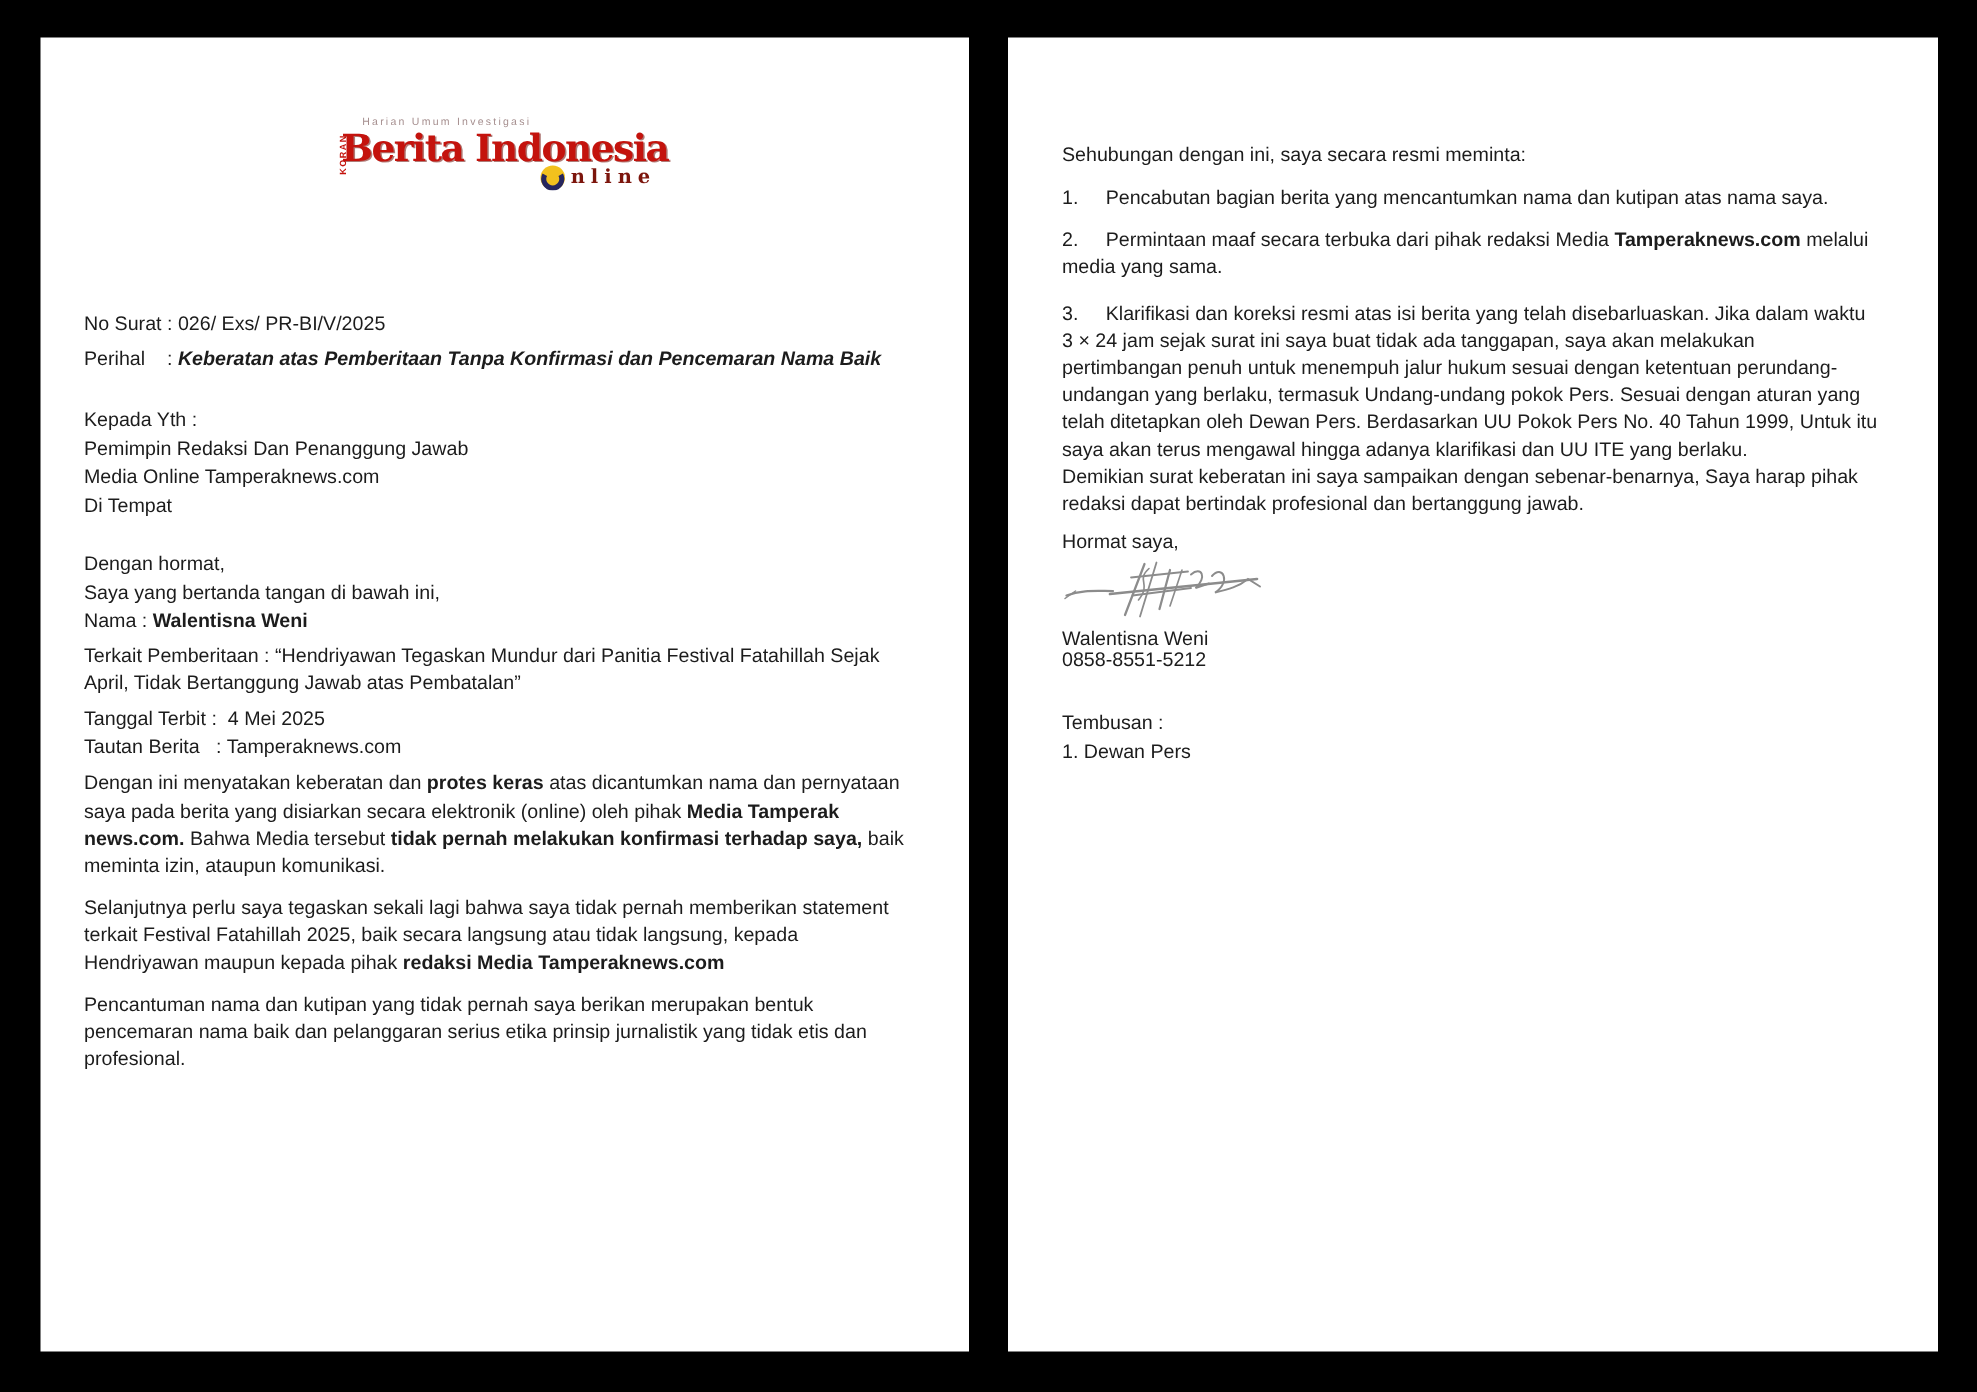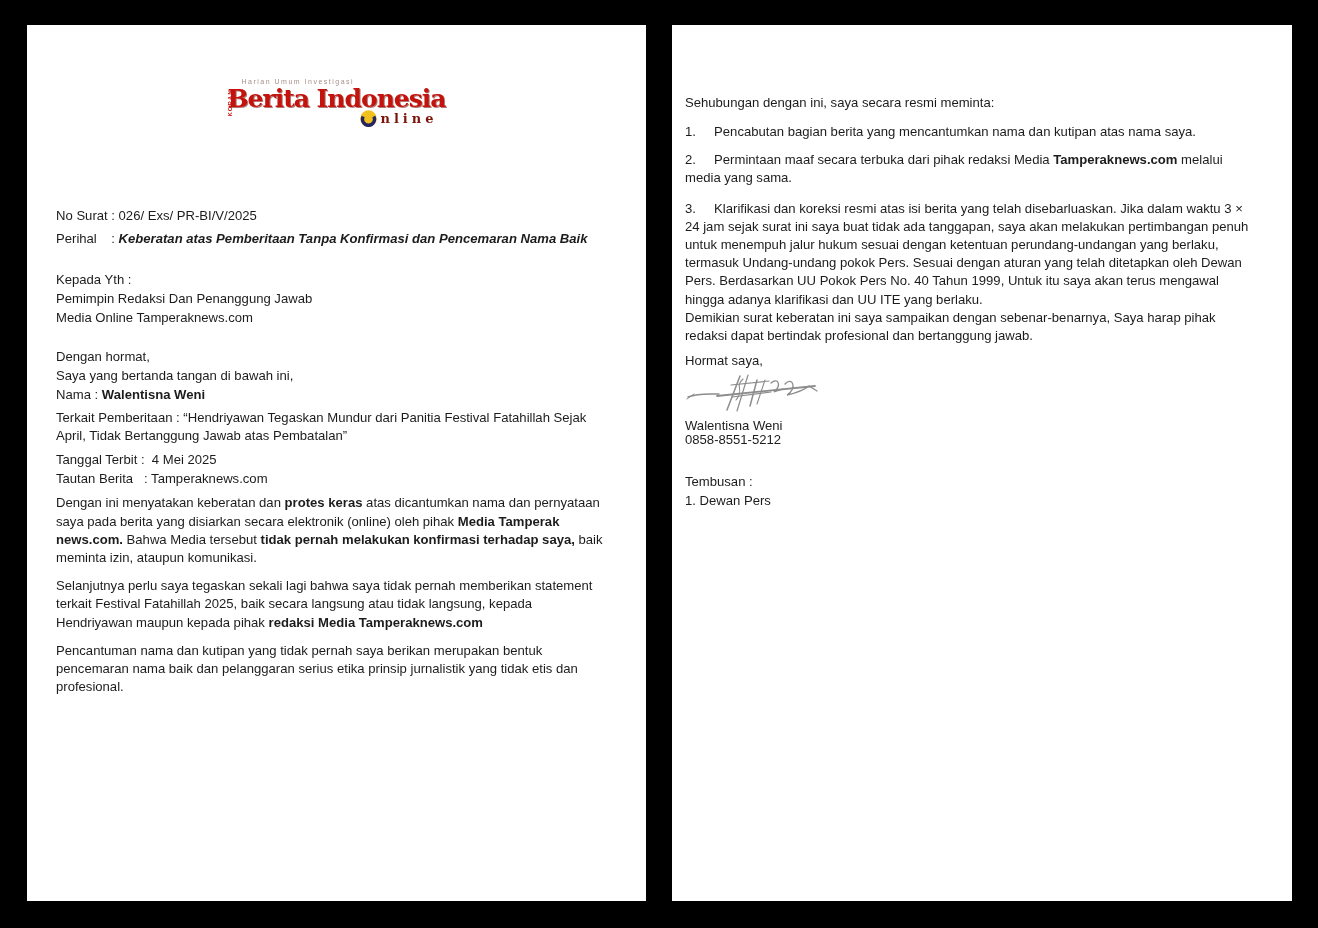--- a/index.html
+++ b/index.html
@@ -39,21 +39,21 @@
   }
   .o-icon{display:inline-flex;width:17px;height:17px;}
   .online-text{
     font-family:"DejaVu Serif","Liberation Serif",serif;
     font-size:13px;font-weight:700;letter-spacing:4px;
     color:var(--online-maroon,#7c150c);
   }
 
   
   .body1{position:absolute;left:29px;right:39px;top:181px;}
-  .body2{position:absolute;left:13px;right:39px;top:68px;}
+  .body2{position:absolute;left:36px;right:39px;top:68px;}
   p{margin:0;}
   .l{font-size:13.1px;line-height:19px;}
   .para{font-size:13.1px;line-height:18.2px;}
   .tight{font-size:13.1px;line-height:13.5px;}
   .b{font-weight:700;}
   .i{font-style:italic;}
   .g4{margin-top:4px;}  .g5{margin-top:5px;}  .g6{margin-top:6px;}
   .g10{margin-top:10px;}.g11{margin-top:11px;}.g12{margin-top:12px;}
   .g20{margin-top:20px;}.g22{margin-top:22px;}.g26{margin-top:26px;}
   .g37{margin-top:37px;}
@@ -81,20 +81,21 @@
       </div>
     </div>
   </header>
 
   <div class="body1">
     <p class="l"><span>No Surat : 026/ Exs/ PR-BI/V/2025</span></p>
     <p class="l g4"><span>Perihal&nbsp;&nbsp;&nbsp;&nbsp;: </span><span class="b i">Keberatan atas Pemberitaan Tanpa Konfirmasi dan Pencemaran Nama Baik</span></p>
     <p class="l g22"><span>Kepada Yth :</span></p>
     <p class="l"><span>Pemimpin Redaksi Dan Penanggung Jawab</span></p>
     <p class="l"><span>Media Online Tamperaknews.com</span></p>
+    <p class="l"><span>Di Tempat</span></p>
     <p class="l g20"><span>Dengan hormat,</span></p>
     <p class="l"><span>Saya yang bertanda tangan di bawah ini,</span></p>
     <p class="l"><span>Nama : </span><span class="b">Walentisna Weni</span></p>
     <p class="para g5"><span>Terkait Pemberitaan : “Hendriyawan Tegaskan Mundur dari Panitia Festival Fatahillah Sejak April, Tidak Bertanggung Jawab atas Pembatalan”</span></p>
     <p class="l g5"><span>Tanggal Terbit : &nbsp;4 Mei 2025</span></p>
     <p class="l"><span>Tautan Berita&nbsp;&nbsp; : Tamperaknews.com</span></p>
     <p class="para g6"><span>Dengan ini menyatakan keberatan dan </span><span class="b">protes keras</span><span> atas dicantumkan nama dan pernyataan saya pada berita yang disiarkan secara elektronik (online) oleh pihak </span><span class="b">Media Tamperak news.com.</span><span> Bahwa Media tersebut </span><span class="b">tidak pernah melakukan konfirmasi terhadap saya,</span><span> baik meminta izin, ataupun komunikasi.</span></p>
     <p class="para g10"><span>Selanjutnya perlu saya tegaskan sekali lagi bahwa saya tidak pernah memberikan statement terkait Festival Fatahillah 2025, baik secara langsung atau tidak langsung, kepada Hendriyawan maupun kepada pihak </span><span class="b">redaksi Media Tamperaknews.com</span></p>
     <p class="para g10"><span>Pencantuman nama dan kutipan yang tidak pernah saya berikan merupakan bentuk pencemaran nama baik dan pelanggaran serius etika prinsip jurnalistik yang tidak etis dan profesional.</span></p>
   </div>

